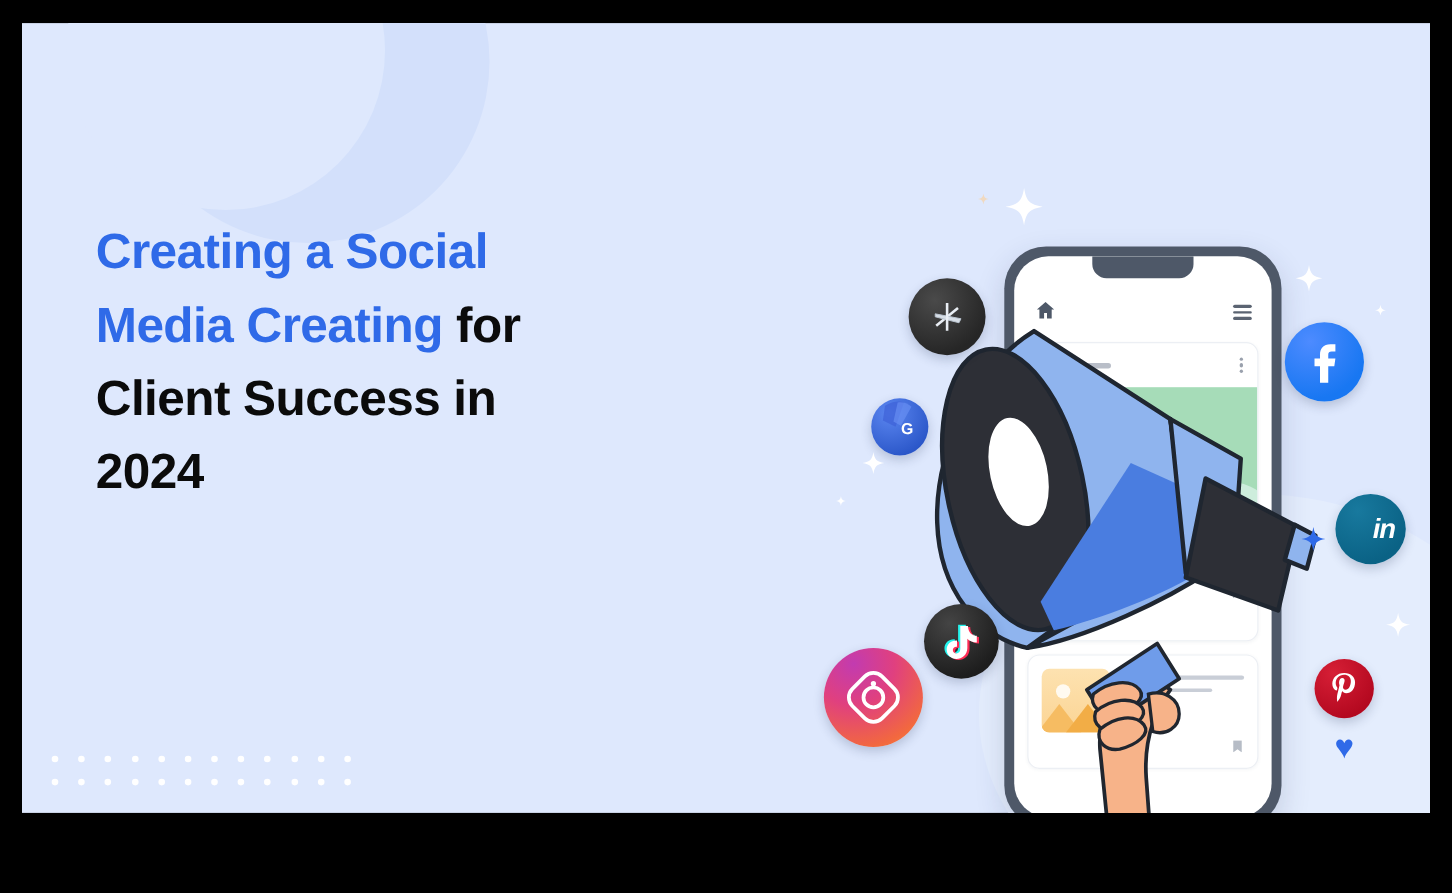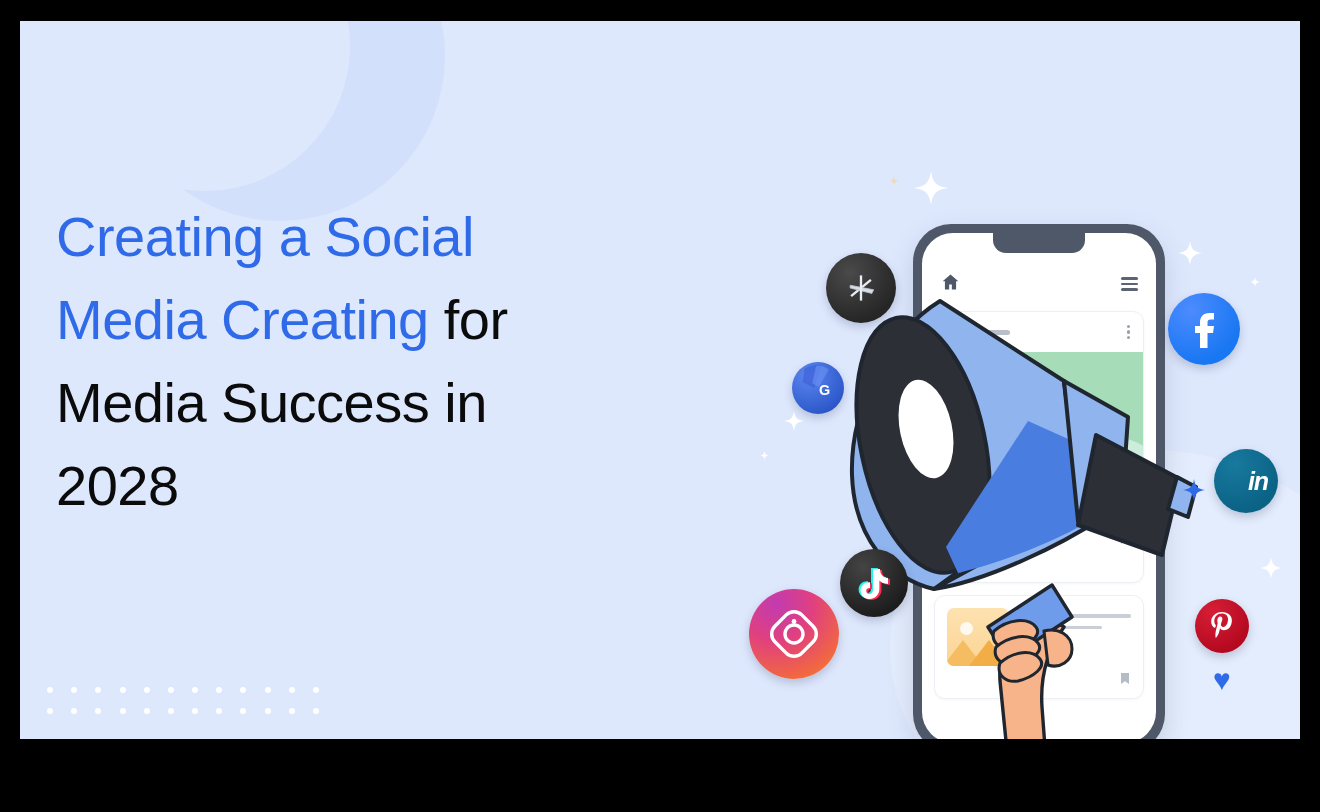--- a/index.html
+++ b/index.html
@@ -55,24 +55,24 @@
     justify-items: center;
   }
   #dot-grid i {
     display: block; width: 6px; height: 6px;
     border-radius: 50%; background: #ffffff;
   }
 
   
   #headline {
     position: absolute;
-    left: 36px; top: 175px;
+    left: 67px; top: 175px;
     width: 700px;
-    font-size: 56px;
-    font-weight: 400;
+    font-size: 45px;
+    font-weight: 700;
     line-height: 1.48;
     letter-spacing: -0.5px;
     color: #0b0b0b;
   }
   #headline .accent { color: #2f6ae8; }
 
   
   #phone {
     position: absolute;
     left: 893px; top: 203px;
@@ -285,21 +285,21 @@
         <i></i>
         <i></i>
         <i></i>
         <i></i>
         <i></i>
         <i></i>
         <i></i>
         <i></i>
     </div>
 
-    <h1 id="headline"><span class="accent">Creating a Social</span><br><span class="accent">Media Creating</span><span> for</span><br><span>Media Success in</span><br><span>2028</span></h1>
+    <h1 id="headline"><span class="accent">Creating a Social</span><br><span class="accent">Media Creating</span><span> for</span><br><span>Client Success in</span><br><span>2024</span></h1>
 
     <div id="phone">
       <div id="phone-screen">
         <div id="phone-notch"></div>
 
         <div id="phone-topbar">
           <span>
             <svg width="21" height="20" viewBox="0 0 24 24">
                 <path d="M12 3 2.6 11.2h2.7V21h5.1v-6h3.2v6h5.1v-9.8h2.7z" fill="#4e5868"></path>
               </svg>

